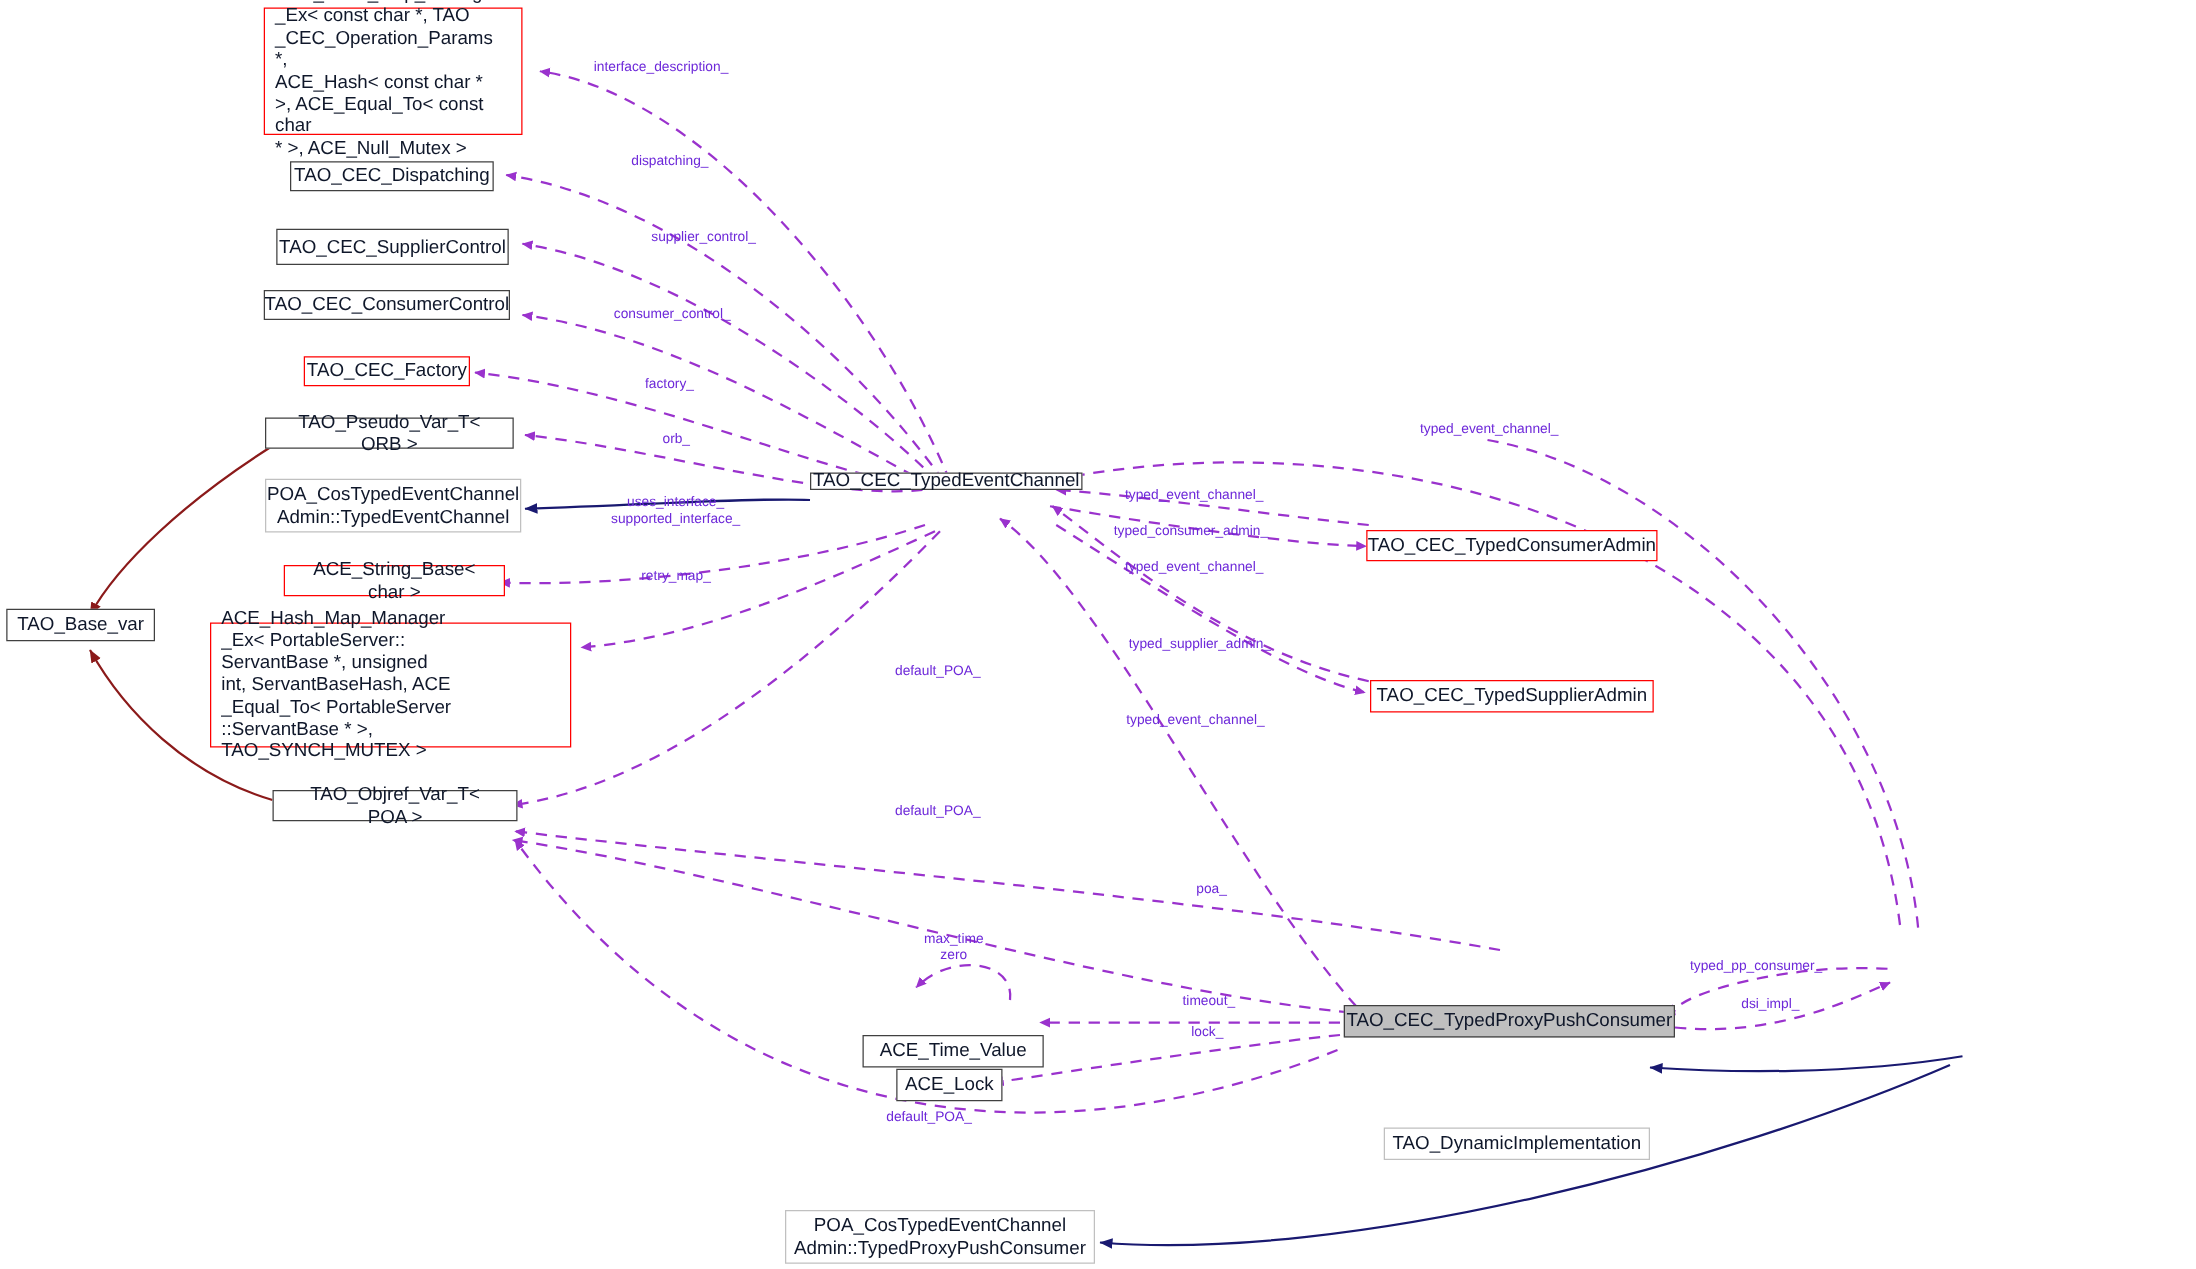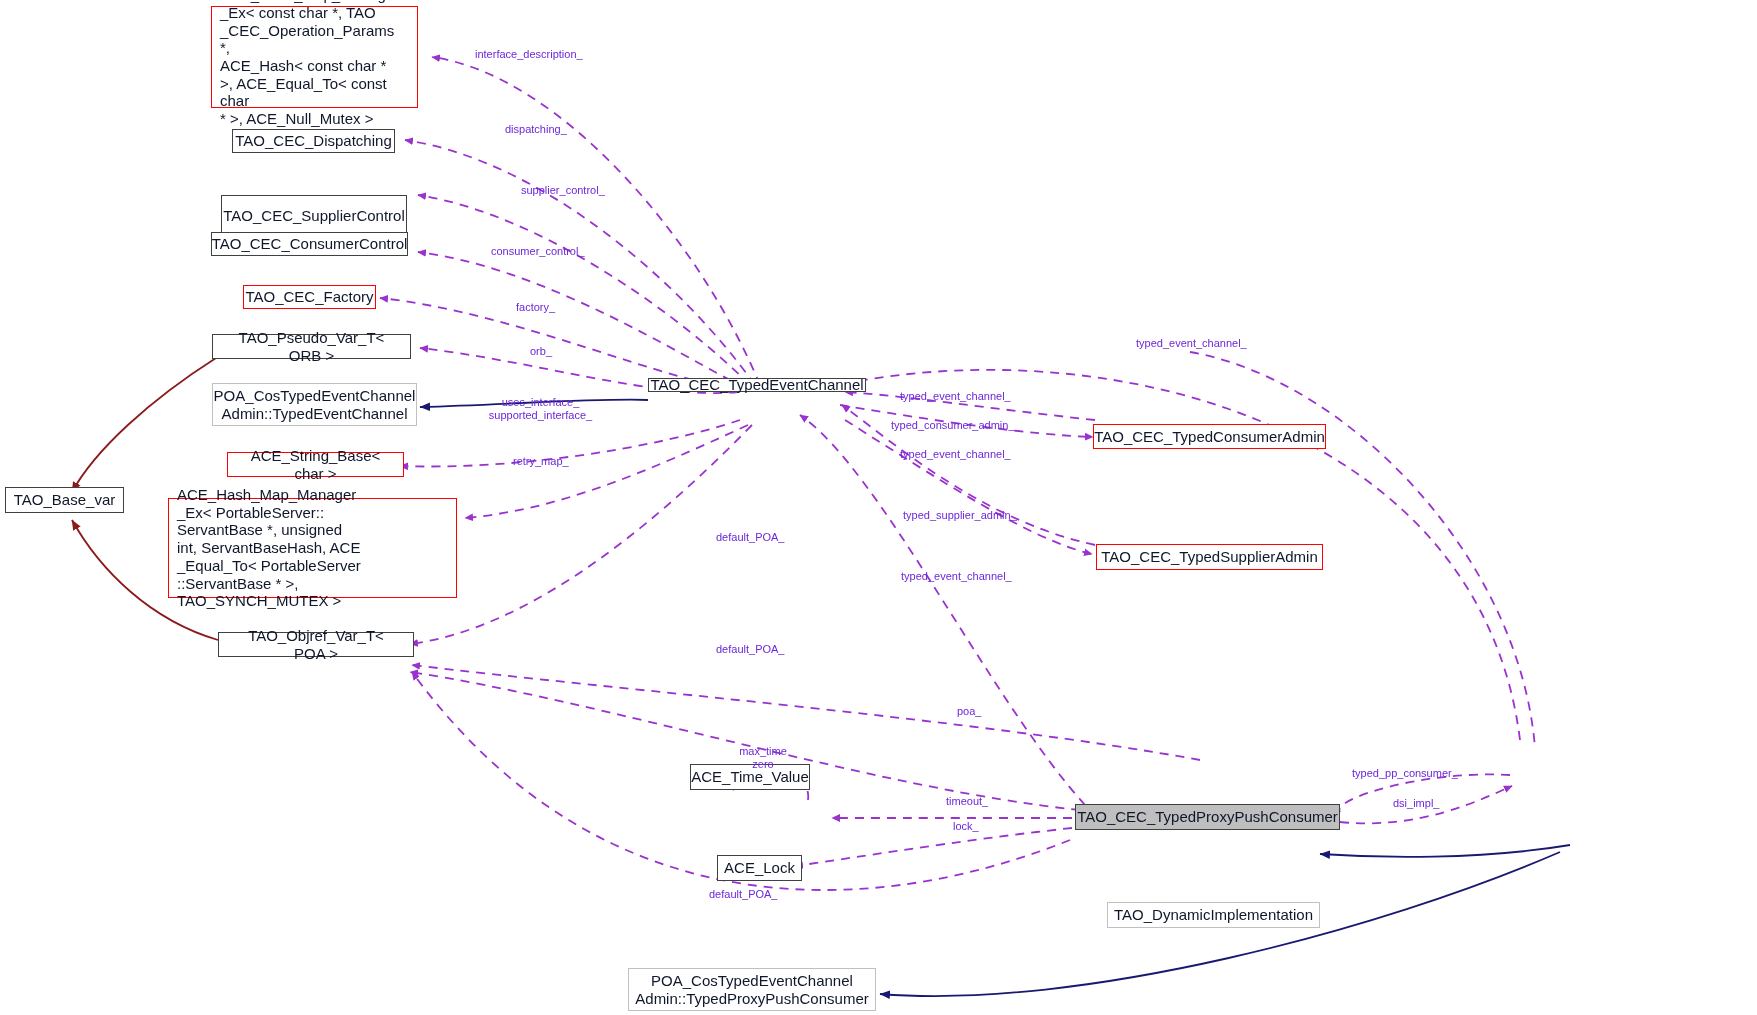--- a/index.html
+++ b/index.html
@@ -151,21 +151,21 @@
 
   <div class="node red leftish" style="left:211px; top:6px; width:207px; height:102px; padding-left:8px;">ACE_Hash_Map_Manager
 _Ex&lt; const char *, TAO
 _CEC_Operation_Params *,
  ACE_Hash&lt; const char *
  &gt;, ACE_Equal_To&lt; const char
  * &gt;, ACE_Null_Mutex &gt;</div>
 
   <div class="node black" style="left:232px; top:129px; width:163px; height:24px;">TAO_CEC_Dispatching</div>
 
-  <div class="node black" style="left:221px; top:195px; width:186px; height:41px;">TAO_CEC_SupplierControl</div>
+  <div class="node black" style="left:221px; top:183px; width:186px; height:29px;">TAO_CEC_SupplierControl</div>
 
   <div class="node black" style="left:211px; top:232px; width:197px; height:24px;">TAO_CEC_ConsumerControl</div>
 
   <div class="node red" style="left:243px; top:285px; width:133px; height:24px;">TAO_CEC_Factory</div>
 
   <div class="node black" style="left:212px; top:334px; width:199px; height:25px;">TAO_Pseudo_Var_T&lt; ORB &gt;</div>
 
   <div class="node grey" style="left:212px; top:383px; width:205px; height:43px;">POA_CosTypedEventChannel
 Admin::TypedEventChannel</div>
 
@@ -181,21 +181,21 @@
 ::ServantBase * &gt;, TAO_SYNCH_MUTEX &gt;</div>
 
   <div class="node black" style="left:218px; top:632px; width:196px; height:25px;">TAO_Objref_Var_T&lt; POA &gt;</div>
 
   <div class="node black" style="left:648px; top:378px; width:218px; height:14px;">TAO_CEC_TypedEventChannel</div>
 
   <div class="node red" style="left:1093px; top:424px; width:233px; height:25px;">TAO_CEC_TypedConsumerAdmin</div>
 
   <div class="node red" style="left:1096px; top:544px; width:227px; height:26px;">TAO_CEC_TypedSupplierAdmin</div>
 
-  <div class="node black" style="left:690px; top:764px; width:120px; height:26px;">ACE_Time_Value</div>
+  <div class="node black" style="left:690px; top:828px; width:145px; height:26px;">ACE_Time_Value</div>
 
   <div class="node black" style="left:717px; top:855px; width:85px; height:26px;">ACE_Lock</div>
 
   <div class="node filled" style="left:1075px; top:804px; width:265px; height:26px;">TAO_CEC_TypedProxyPushConsumer</div>
 
   <div class="node grey" style="left:1107px; top:902px; width:213px; height:26px;">TAO_DynamicImplementation</div>
 
 
   <div class="node grey" style="left:628px; top:968px; width:248px; height:43px;">POA_CosTypedEventChannel
 Admin::TypedProxyPushConsumer</div>

